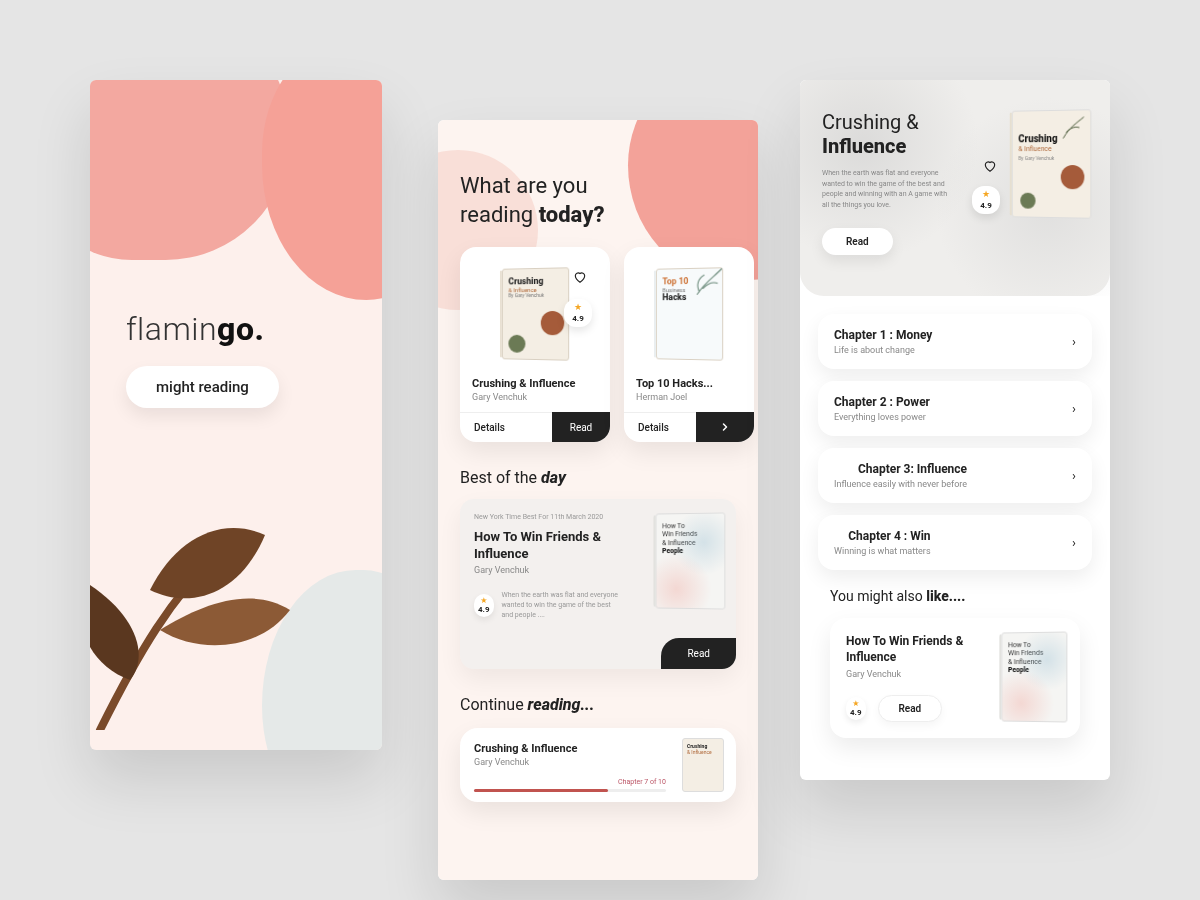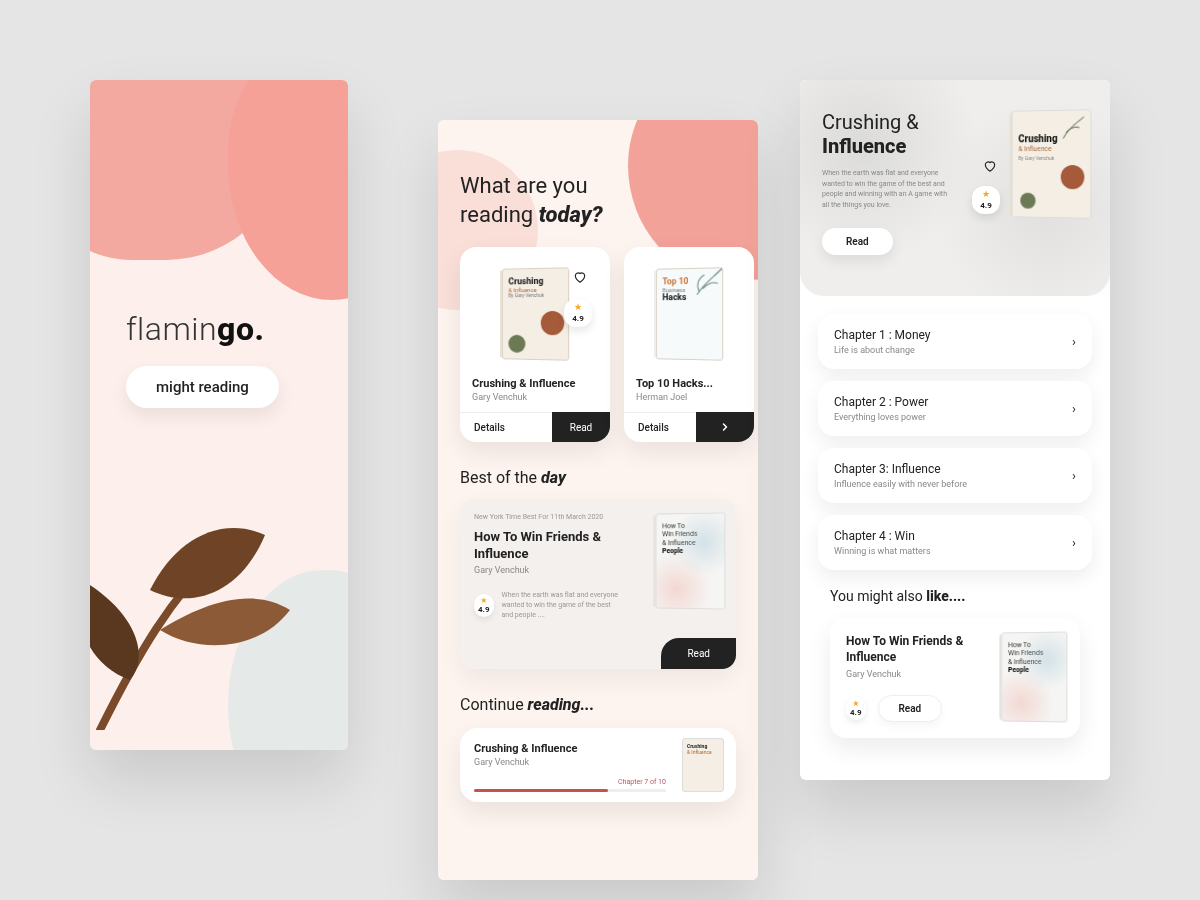--- a/index.html
+++ b/index.html
@@ -16,21 +16,21 @@
   .screen {
     position: absolute;
     background: #fff;
     border-radius: 6px;
     box-shadow: 0 30px 60px rgba(0,0,0,.12);
     overflow: hidden;
   }
   
   .s1 {
     left: 90px; top: 80px;
-    width: 258px; height: 670px;
+    width: 292px; height: 670px;
     background: #fdf0ec;
   }
   .s1 .blob { position: absolute; }
   .s1 .blob-pink1 { width: 260px; height: 260px; left: -60px; top: -80px; background: #f3a8a0; border-radius: 50% 60% 55% 45%; }
   .s1 .blob-pink2 { width: 200px; height: 260px; right: -80px; top: -40px; background: #f5a197; border-radius: 50% 45% 55% 60%; }
   .s1 .blob-grey { width: 180px; height: 260px; right: -60px; bottom: -80px; background: #e5e9e8; border-radius: 60% 50% 45% 55%; }
   .s1 .brand {
     position: absolute; left: 36px; top: 230px;
     font-size: 32px; letter-spacing: .5px; color: #333;
   }
@@ -48,21 +48,21 @@
   
   .s2 {
     left: 438px; top: 120px;
     width: 320px; height: 760px;
   }
   .s2 .bg { position: absolute; inset: 0; background: #fdf4f0; }
   .s2 .blob-a { position: absolute; width: 200px; height: 220px; right: -70px; top: -60px; background: #f3a299; border-radius: 55% 50% 45% 60%; }
   .s2 .blob-b { position: absolute; width: 160px; height: 160px; left: -60px; top: 30px; background: #f9dfd8; border-radius: 50%; }
   .s2 .content { position: relative; padding: 52px 22px 0; }
   .s2 .headline { font-size: 22px; line-height: 1.3; font-weight: 400; color: #222; }
-  .s2 .headline .b { font-weight: 800; font-style: italic; }
+  .s2 .headline .b { font-weight: 800; }
   .card-row { display: flex; gap: 14px; margin-top: 18px; }
   .bcard {
     width: 150px; background: #fff; border-radius: 16px; box-shadow: 0 10px 24px rgba(0,0,0,.08);
     padding: 12px 12px 0; position: relative; flex: 0 0 auto;
   }
   .bcard .cover-wrap { height: 110px; display:flex; align-items:center; justify-content:center; position:relative; }
   .cover-3d {
     width: 70px; height: 92px; position: relative; transform: perspective(600px) rotateY(-16deg);
   }
   .cover-3d .face { position:absolute; inset:0; background:#f4eee4; border:1px solid #d9d0c2; border-radius:3px; padding:8px 6px; font-size:7px; line-height:1.1; }
@@ -137,21 +137,21 @@
   .s3 .hero .read { position:relative; display:inline-block; margin-top:18px; background:#fff; padding:8px 24px; border-radius:999px; font-size:10px; font-weight:600; box-shadow:0 6px 14px rgba(0,0,0,.08); }
   .s3 .hero .cover { position:absolute; right:18px; top:30px; }
   .s3 .hero .heart { top:76px; right:110px; }
   .s3 .hero .rating-pill { top:106px; right:110px; }
 
   .chapters { padding: 18px 18px 0; }
   .chap {
     background:#fff; border-radius:16px; box-shadow:0 8px 20px rgba(0,0,0,.07);
     padding:14px 16px; margin-bottom:12px; display:flex; align-items:center; justify-content:space-between;
   }
-  .chap .txt .t { font-size:12px; font-weight:400; }
+  .chap .txt .t { font-size:12px; font-weight:700;text-align:right; }
   .chap .txt .s { font-size:9px; color:#888; margin-top:3px; }
   .chap .chev { font-size:13px; color:#222; }
 
   .also { padding: 6px 30px 0; }
   .also-h { font-size:14px; font-weight:400; }
   .also-h .b { font-weight:800; }
   .also-card {
     margin-top:14px; background:#fff; border-radius:16px; box-shadow:0 10px 24px rgba(0,0,0,.08);
     padding:16px; position:relative; height:120px;
   }

